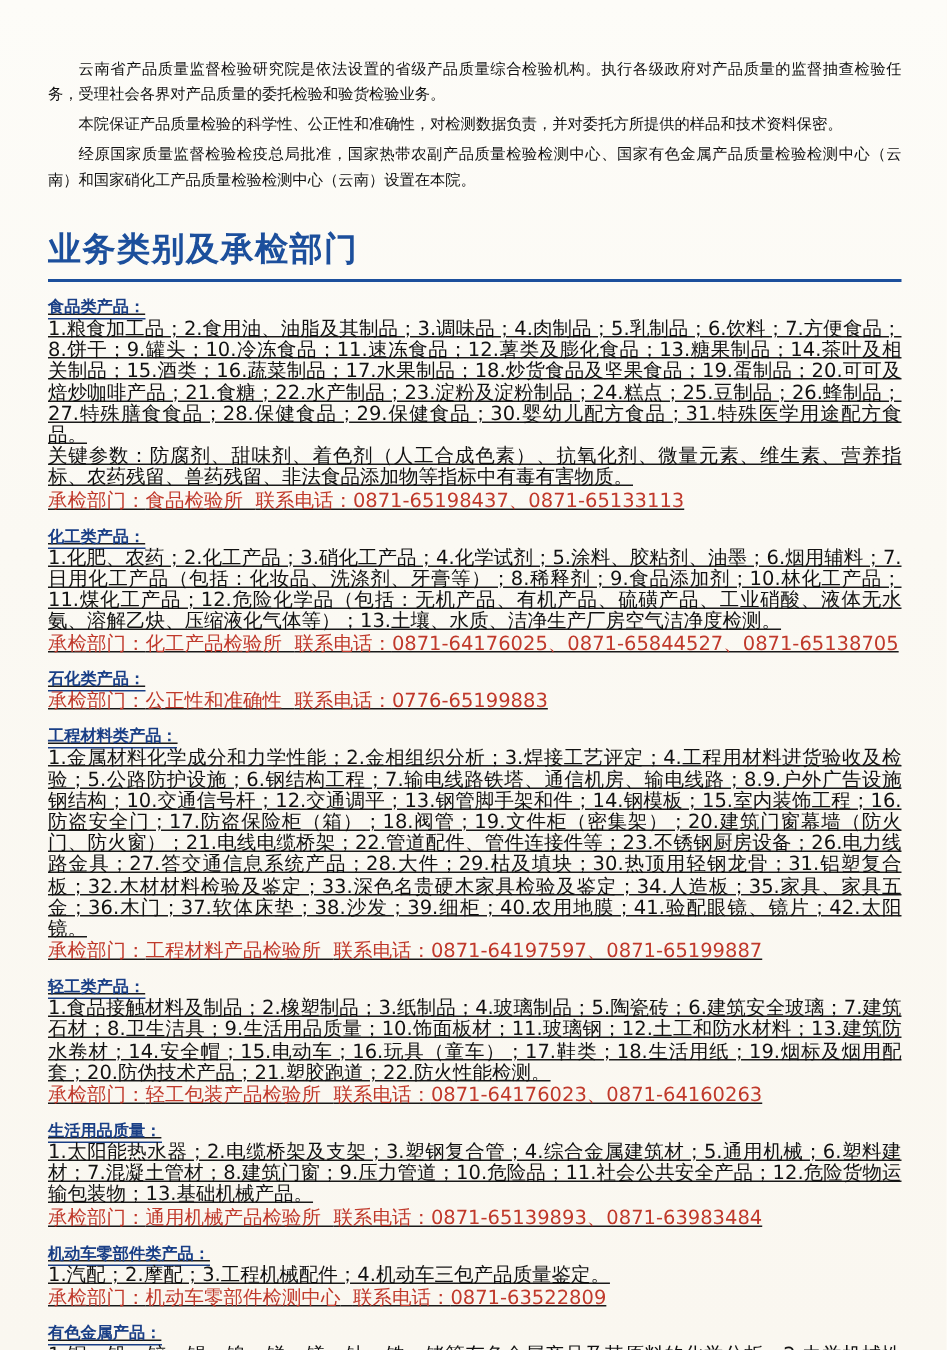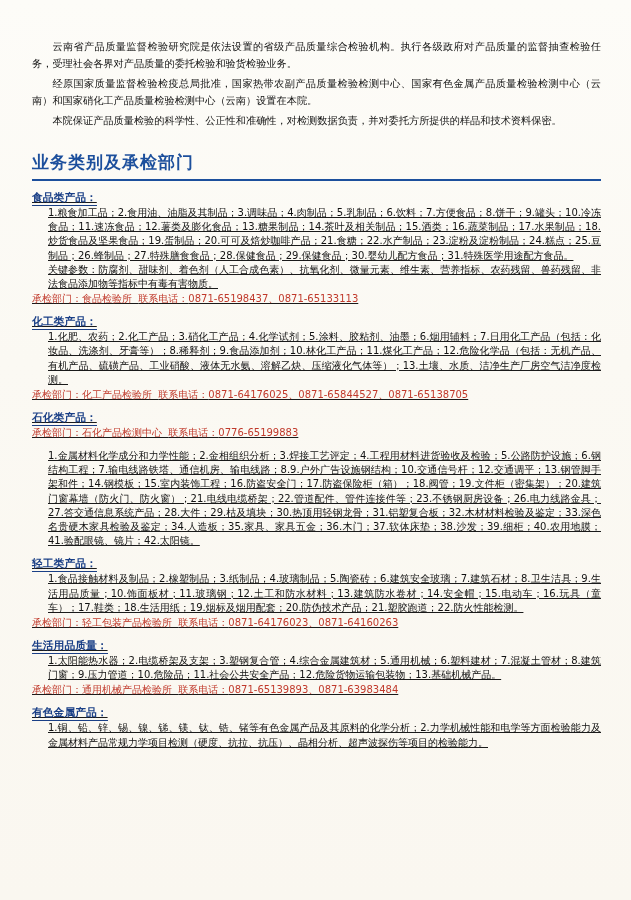--- a/index.html
+++ b/index.html
@@ -27,21 +27,21 @@
   .intro p {
     margin: 0 0 3px 0;
     font-size: 10.2px;
     line-height: 17px;
     text-indent: 2em;
     text-align: justify;
     color: #111;
   }
   .section-title {
     margin: 22px 0 10px 0;
-    font-size: 17px;
+    font-size: 22px;
     font-weight: bold;
     color: #1c4f9c;
     letter-spacing: 1px;
     border-bottom: 2px solid #1c4f9c;
     padding-bottom: 5px;
   }
   .cat {
     margin-bottom: 9px;
     text-decoration: underline;
   }
@@ -49,28 +49,27 @@
     font-size: 10.8px;
     font-weight: bold;
     color: #1a3f86;
     margin-bottom: 1px;
   }
   .cat-head .uline {
     border-bottom: 1px solid #1a3f86;
     padding-bottom: 1px;
   }
   .cat-body {
-    font-size: 10px;
+    font-size: 13px;
     line-height: 14.2px;
     text-align: justify;
     color: #111;
-    margin-left: 16px;
   }
   .cat-foot {
-    font-size: 10px;
+    font-size: 13px;
     line-height: 14px;
     color: #111;
     margin-top: 1px;
   }
   .cat-foot .lbl {
     color: #c0392b;
   }
   .cat-foot .val {
     color: #c0392b;
   }
@@ -78,22 +77,22 @@
     color: #c0392b;
   }
 </style>
 </head>
 <body>
 
 <div class="page">
 
   <div class="intro">
     <p>云南省产品质量监督检验研究院是依法设置的省级产品质量综合检验机构。执行各级政府对产品质量的监督抽查检验任务，受理社会各界对产品质量的委托检验和验货检验业务。</p>
+    <p>本院保证产品质量检验的科学性、公正性和准确性，对检测数据负责，并对委托方所提供的样品和技术资料保密。</p>
     <p>经原国家质量监督检验检疫总局批准，国家热带农副产品质量检验检测中心、国家有色金属产品质量检验检测中心（云南）和国家硝化工产品质量检验检测中心（云南）设置在本院。</p>
-    <p>本院保证产品质量检验的科学性、公正性和准确性，对检测数据负责，并对委托方所提供的样品和技术资料保密。</p>
   </div>
 
   <div class="section-title">业务类别及承检部门</div>
 
   <div class="cat">
     <div class="cat-head"><span class="uline">食品类产品：</span></div>
     <div class="cat-body">1.粮食加工品；2.食用油、油脂及其制品；3.调味品；4.肉制品；5.乳制品；6.饮料；7.方便食品；8.饼干；9.罐头；10.冷冻食品；11.速冻食品；12.薯类及膨化食品；13.糖果制品；14.茶叶及相关制品；15.酒类；16.蔬菜制品；17.水果制品；18.炒货食品及坚果食品；19.蛋制品；20.可可及焙炒咖啡产品；21.食糖；22.水产制品；23.淀粉及淀粉制品；24.糕点；25.豆制品；26.蜂制品；27.特殊膳食食品；28.保健食品；29.保健食品；30.婴幼儿配方食品；31.特殊医学用途配方食品。</div>
     <div class="cat-body">关键参数：防腐剂、甜味剂、着色剂（人工合成色素）、抗氧化剂、微量元素、维生素、营养指标、农药残留、兽药残留、非法食品添加物等指标中有毒有害物质。</div>
     <div class="cat-foot">
       <span class="lbl">承检部门：</span><span class="val">食品检验所</span>&nbsp;&nbsp;<span class="lbl">联系电话：</span><span class="tel">0871-65198437、0871-65133113</span>
@@ -104,26 +103,30 @@
     <div class="cat-head"><span class="uline">化工类产品：</span></div>
     <div class="cat-body">1.化肥、农药；2.化工产品；3.硝化工产品；4.化学试剂；5.涂料、胶粘剂、油墨；6.烟用辅料；7.日用化工产品（包括：化妆品、洗涤剂、牙膏等）；8.稀释剂；9.食品添加剂；10.林化工产品；11.煤化工产品；12.危险化学品（包括：无机产品、有机产品、硫磺产品、工业硝酸、液体无水氨、溶解乙炔、压缩液化气体等）；13.土壤、水质、洁净生产厂房空气洁净度检测。</div>
     <div class="cat-foot">
       <span class="lbl">承检部门：</span><span class="val">化工产品检验所</span>&nbsp;&nbsp;<span class="lbl">联系电话：</span><span class="tel">0871-64176025、0871-65844527、0871-65138705</span>
     </div>
   </div>
 
   <div class="cat">
     <div class="cat-head"><span class="uline">石化类产品：</span></div>
     <div class="cat-foot">
-      <span class="lbl">承检部门：</span><span class="val">石化产品检测中心</span>&nbsp;&nbsp;<span class="lbl">联系电话：</span><span class="tel">0776-65199883</span>
+      <span class="lbl">承检部门：</span><span class="val">公正性和准确性</span>&nbsp;&nbsp;<span class="lbl">联系电话：</span><span class="tel">0776-65199883</span>
     </div>
   </div>
 
   <div class="cat">
+    <div class="cat-head"><span class="uline">工程材料类产品：</span></div>
     <div class="cat-body">1.金属材料化学成分和力学性能；2.金相组织分析；3.焊接工艺评定；4.工程用材料进货验收及检验；5.公路防护设施；6.钢结构工程；7.输电线路铁塔、通信机房、输电线路；8.9.户外广告设施钢结构；10.交通信号杆；12.交通调平；13.钢管脚手架和件；14.钢模板；15.室内装饰工程；16.防盗安全门；17.防盗保险柜（箱）；18.阀管；19.文件柜（密集架）；20.建筑门窗幕墙（防火门、防火窗）；21.电线电缆桥架；22.管道配件、管件连接件等；23.不锈钢厨房设备；26.电力线路金具；27.答交通信息系统产品；28.大件；29.枯及填块；30.热顶用轻钢龙骨；31.铝塑复合板；32.木材材料检验及鉴定；33.深色名贵硬木家具检验及鉴定；34.人造板；35.家具、家具五金；36.木门；37.软体床垫；38.沙发；39.细柜；40.农用地膜；41.验配眼镜、镜片；42.太阳镜。</div>
+    <div class="cat-foot">
+      <span class="lbl">承检部门：</span><span class="val">工程材料产品检验所</span>&nbsp;&nbsp;<span class="lbl">联系电话：</span><span class="tel">0871-64197597、0871-65199887</span>
+    </div>
   </div>
 
   <div class="cat">
     <div class="cat-head"><span class="uline">轻工类产品：</span></div>
     <div class="cat-body">1.食品接触材料及制品；2.橡塑制品；3.纸制品；4.玻璃制品；5.陶瓷砖；6.建筑安全玻璃；7.建筑石材；8.卫生洁具；9.生活用品质量；10.饰面板材；11.玻璃钢；12.土工和防水材料；13.建筑防水卷材；14.安全帽；15.电动车；16.玩具（童车）；17.鞋类；18.生活用纸；19.烟标及烟用配套；20.防伪技术产品；21.塑胶跑道；22.防火性能检测。</div>
     <div class="cat-foot">
       <span class="lbl">承检部门：</span><span class="val">轻工包装产品检验所</span>&nbsp;&nbsp;<span class="lbl">联系电话：</span><span class="tel">0871-64176023、0871-64160263</span>
     </div>
   </div>
 
@@ -131,20 +134,27 @@
     <div class="cat-head"><span class="uline">生活用品质量：</span></div>
     <div class="cat-body">1.太阳能热水器；2.电缆桥架及支架；3.塑钢复合管；4.综合金属建筑材；5.通用机械；6.塑料建材；7.混凝土管材；8.建筑门窗；9.压力管道；10.危险品；11.社会公共安全产品；12.危险货物运输包装物；13.基础机械产品。</div>
     <div class="cat-foot">
       <span class="lbl">承检部门：</span><span class="val">通用机械产品检验所</span>&nbsp;&nbsp;<span class="lbl">联系电话：</span><span class="tel">0871-65139893、0871-63983484</span>
     </div>
   </div>
 
   <div class="cat">
   </div>
 
+  <div class="cat">
+    <div class="cat-head"><span class="uline">机动车零部件类产品：</span></div>
+    <div class="cat-body">1.汽配；2.摩配；3.工程机械配件；4.机动车三包产品质量鉴定。</div>
+    <div class="cat-foot">
+      <span class="lbl">承检部门：</span><span class="val">机动车零部件检测中心</span>&nbsp;&nbsp;<span class="lbl">联系电话：</span><span class="tel">0871-63522809</span>
+    </div>
+  </div>
 
   <div class="cat">
     <div class="cat-head"><span class="uline">有色金属产品：</span></div>
     <div class="cat-body">1.铜、铅、锌、锡、镍、锑、镁、钛、锆、锗等有色金属产品及其原料的化学分析；2.力学机械性能和电学等方面检验能力及金属材料产品常规力学项目检测（硬度、抗拉、抗压）、晶相分析、超声波探伤等项目的检验能力。</div>
 
   </div>
 
 </div>
 
 </body></html>

